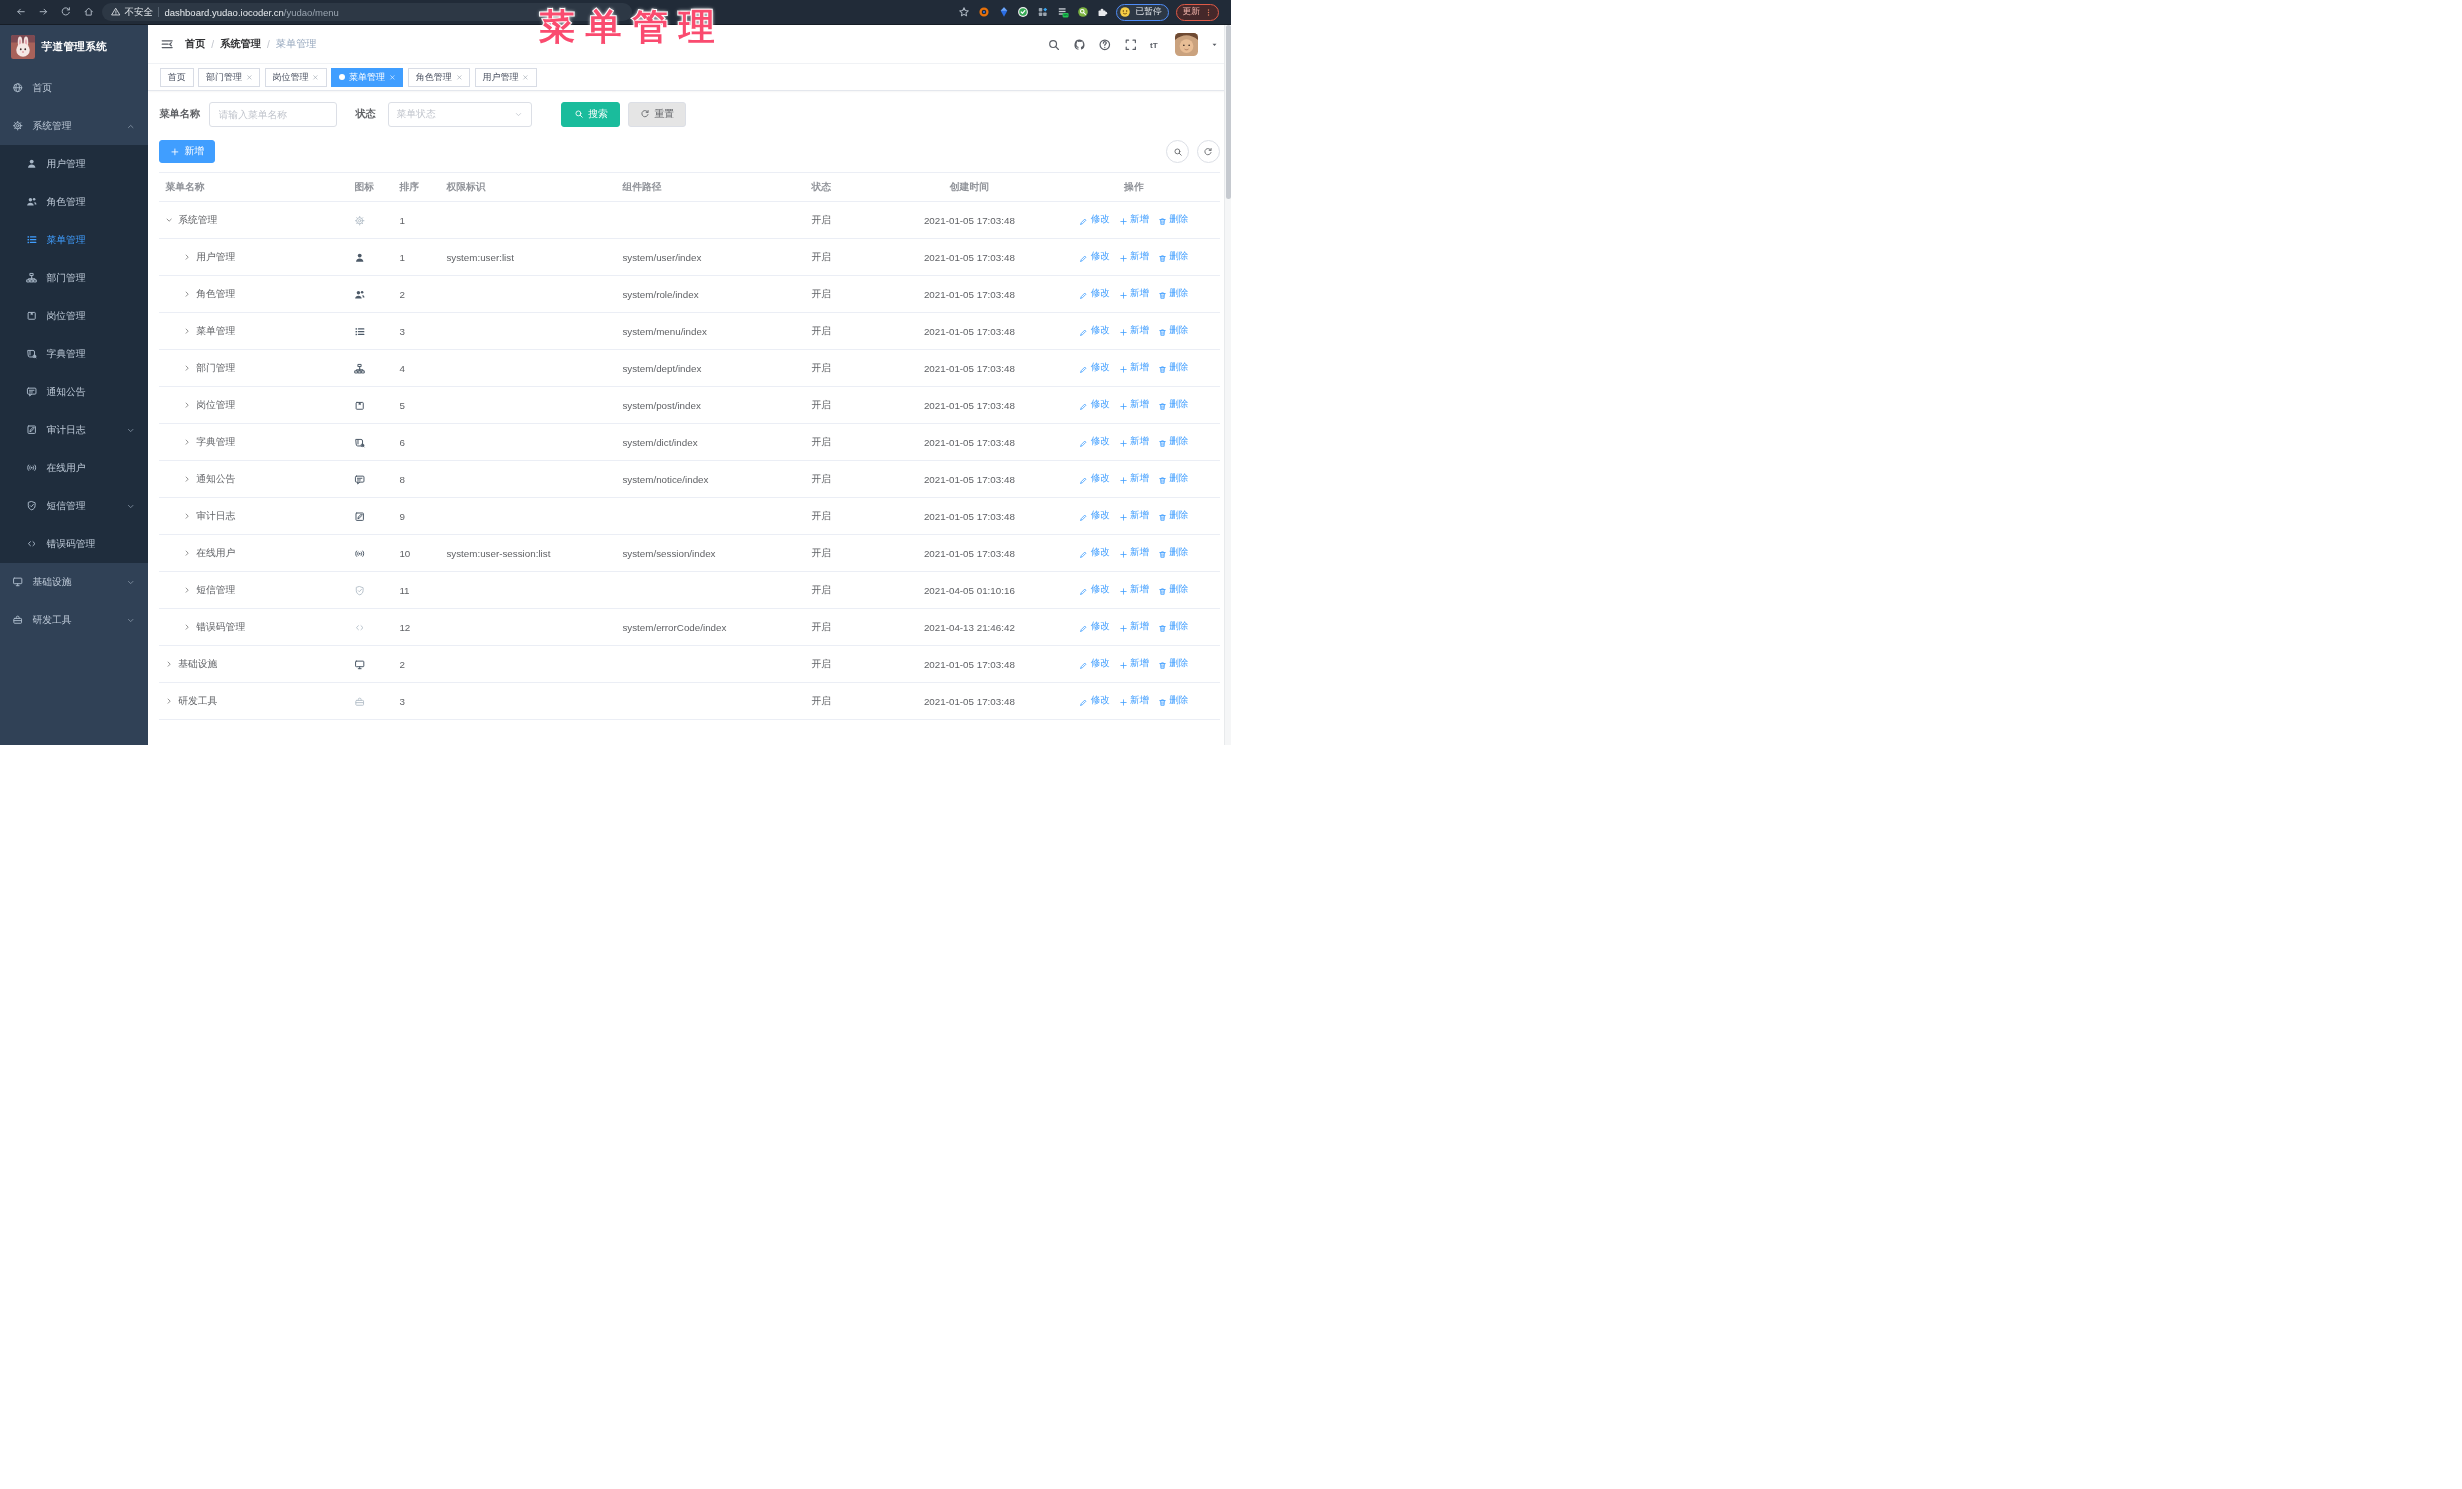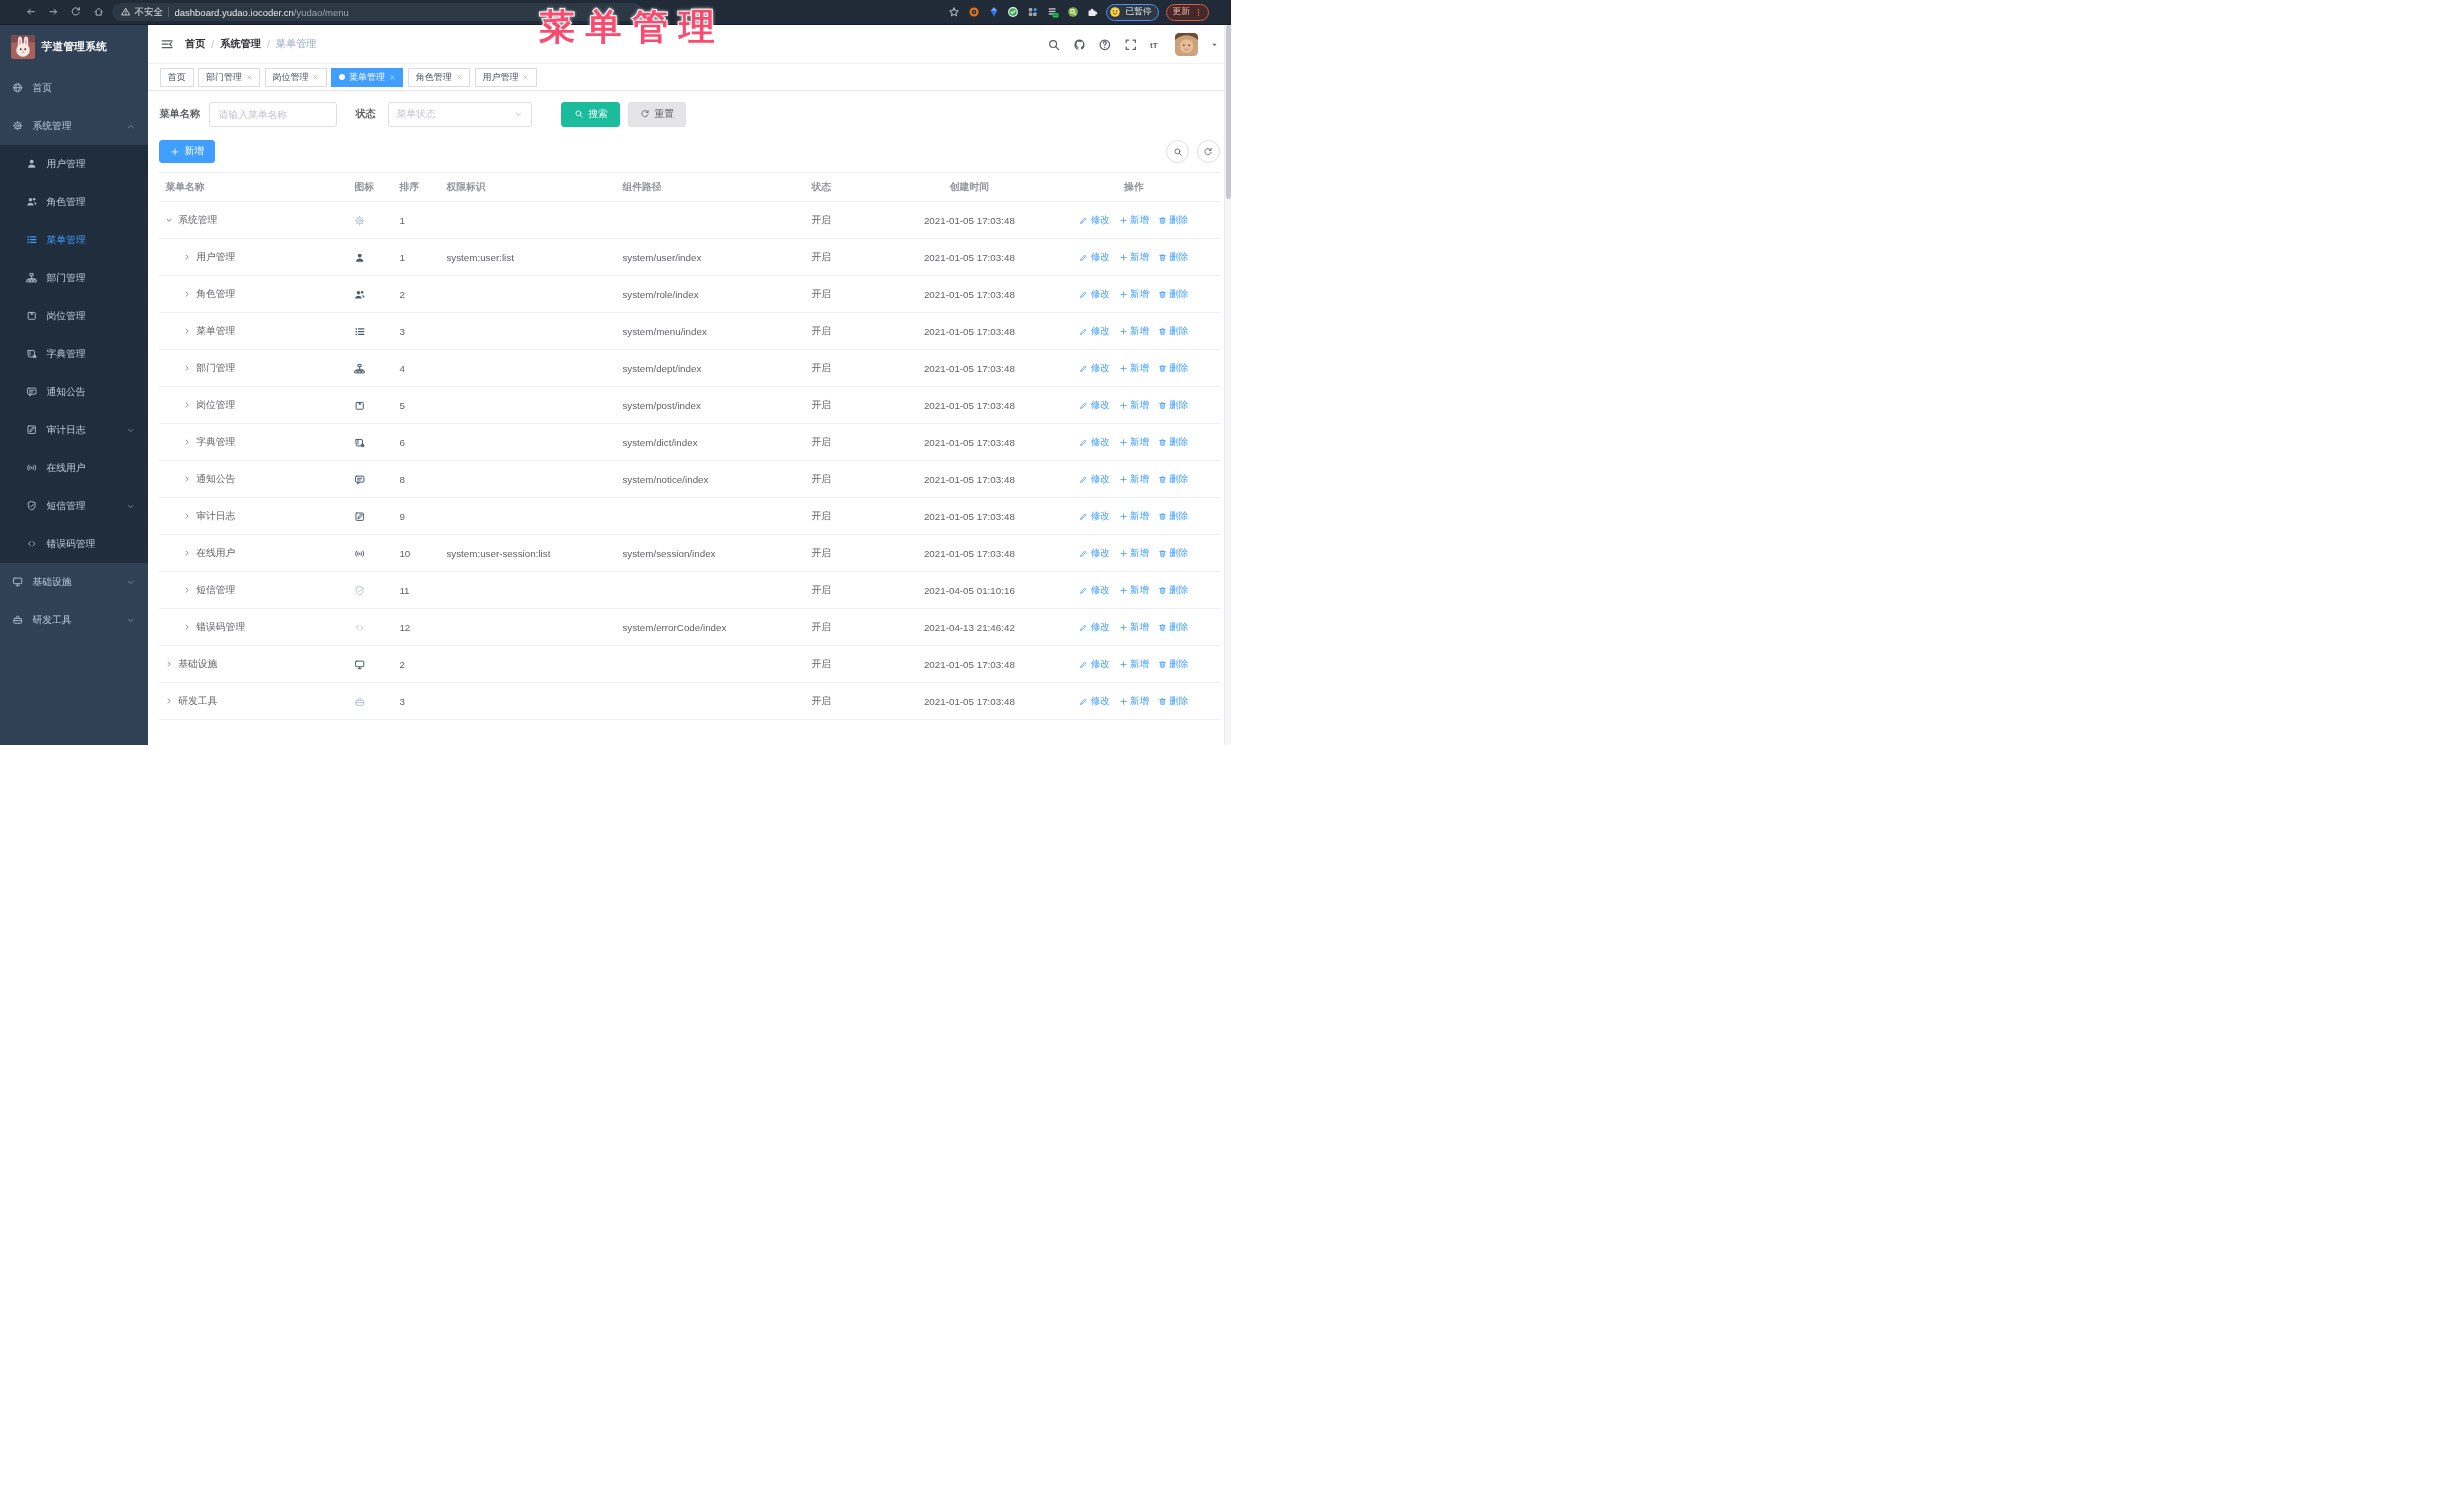--- a/index.html
+++ b/index.html
@@ -5,21 +5,21 @@
   * { margin:0; padding:0; box-sizing:border-box; }
   html,body { width:1231px; height:745px; overflow:hidden; background:#fff;
     font-family:"Liberation Sans","DejaVu Sans",sans-serif; }
   .screen { position:relative; width:1231px; height:745px; }
 
   .ic { display:inline-block; vertical-align:middle; fill:none; stroke:currentColor;
     stroke-width:1.4; stroke-linecap:round; stroke-linejoin:round; }
 
   
   .chrome { height:25px; background:#212b38; display:flex; align-items:center;
-    padding:0 22px; gap:4.5px; color:#aab4bf; position:relative; z-index:5; border-bottom:0.8px solid #161d26;}
+    padding:0 12px; gap:4.5px; color:#aab4bf; position:relative; z-index:5; border-bottom:0.8px solid #161d26;}
   .chrome .navbtn { width:18px; height:18px; display:flex; align-items:center; justify-content:center;
     border-radius:50%; color:#aab4bf; }
   .chrome .navbtn .ic { width:11.4px; height:11.4px; }
   .urlbar { flex:1 1 auto; max-width:530px; height:18px; background:#2d3845; border-radius:9px;
     display:flex; align-items:center; padding:0 9px; gap:5.3px; color:#dde2e8; font-size:9.5px; }
   .urlbar .sec { display:flex; align-items:center; gap:3.8px; color:#e4e8ec; }
   .urlbar .divider { width:0.8px; height:9.8px; background:#55616e; }
   .urlbar .host { color:#e8ecf0; }
   .urlbar .path { color:#9aa5b1; }
   .chrome-right { margin-left:auto; display:flex; align-items:center; gap:6.8px; }
@@ -103,21 +103,21 @@
   .c-name .tchev { width:8.3px; height:8.3px; color:#666; flex:0 0 8.3px; }
   .c-name.lvl1 { padding-left:24px; }
   .c-icon { width:45px; } .c-icon .ic { width:11.4px; height:11.4px; color:#4d5a68; }
   .c-icon .ic.muted { color:#b9c3cc; }
   .c-sort { width:47px; }
   .c-perm { width:176px; }
   .c-path { width:189px; }
   .c-status { width:85px; }
   .c-time { width:158px; text-align:center; }
   .c-ops { width:171px; text-align:center; }
-  .oplink { color:#409eff; margin:0 4.5px; cursor:pointer; display:inline-flex; align-items:center; gap:2.3px; font-size:9.5px;}
+  .oplink { color:#409eff; margin:0 4.5px; cursor:pointer; display:inline-flex; align-items:flex-end; gap:2.3px; font-size:9.5px;}
   .oplink .ic { width:9px; height:9px; }
 
   
   .overlay-title { position:absolute; top:3px; left:539px; z-index:60; font-size:36px; font-weight:700;
     letter-spacing:10.6px; color:#fa4b6f; -webkit-text-stroke:1.9px #fff; paint-order:stroke fill;
     text-shadow:0 0 3px #fff,0 0 4.5px #fff; white-space:nowrap; pointer-events:none; }
 
   
   .page-scrollbar { position:absolute; right:0; top:25px; width:6.8px; height:720px; background:#f5f6f7;
     border-left:0.8px solid #e8eaec; z-index:40; }

